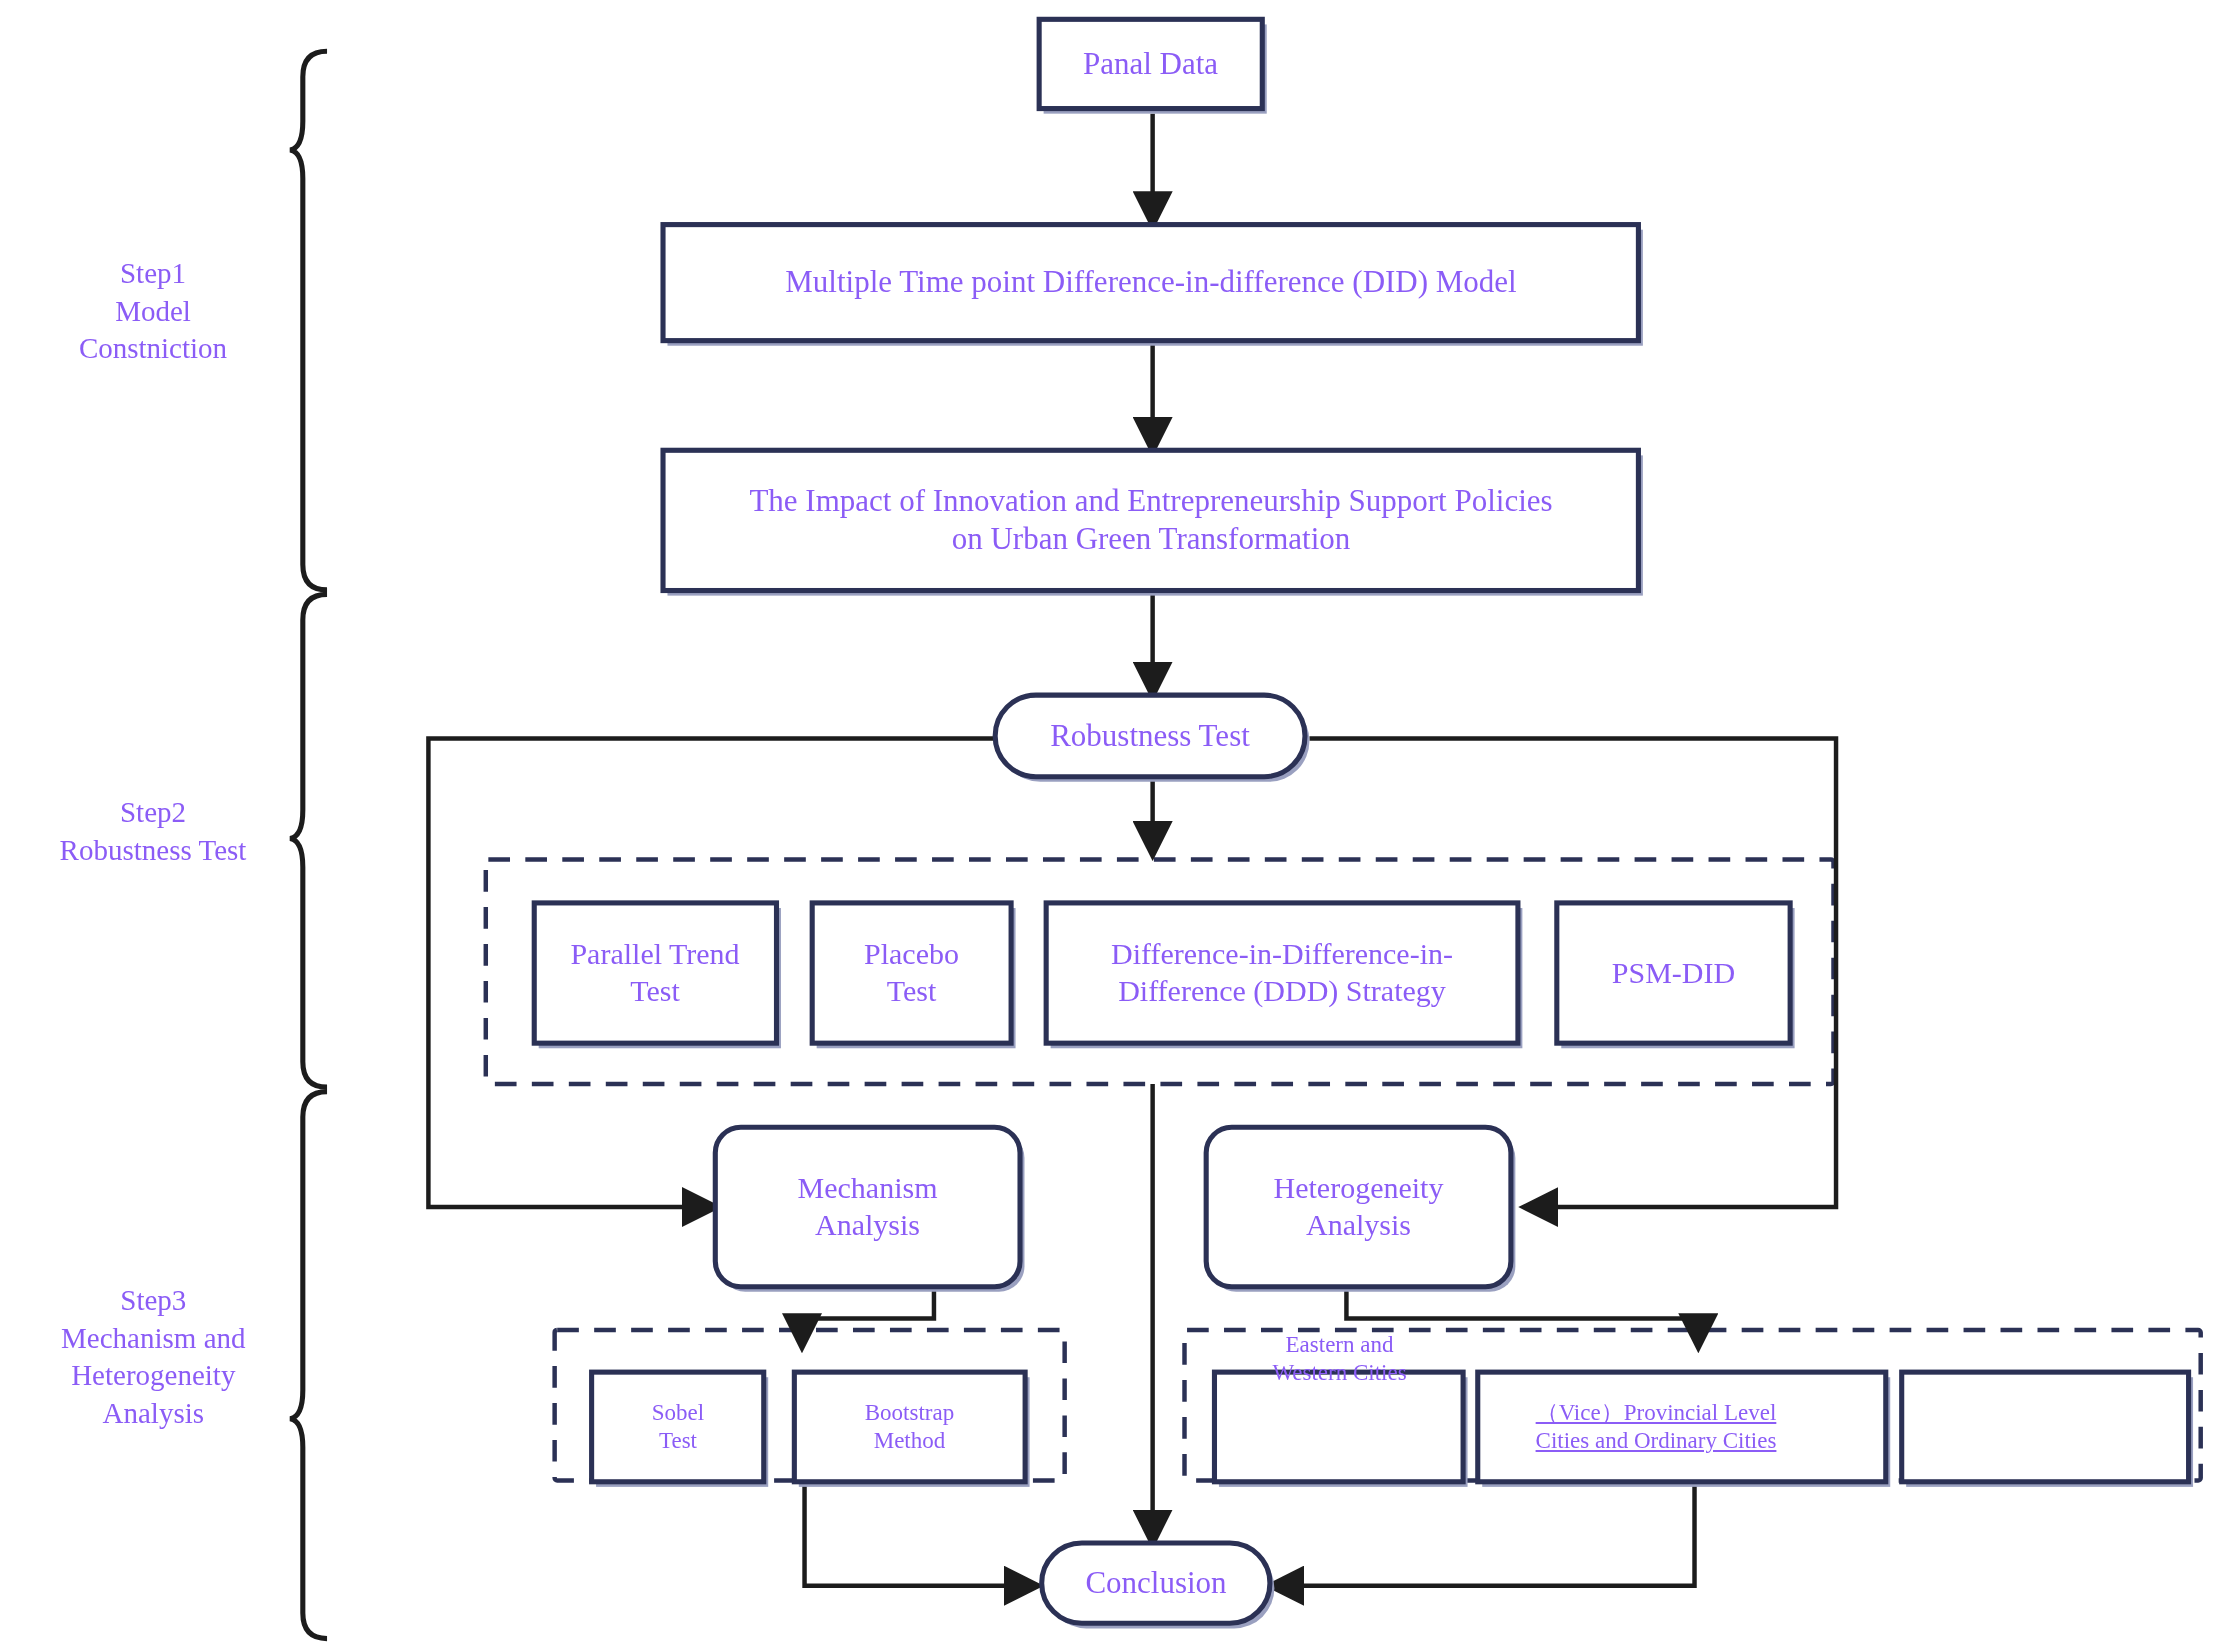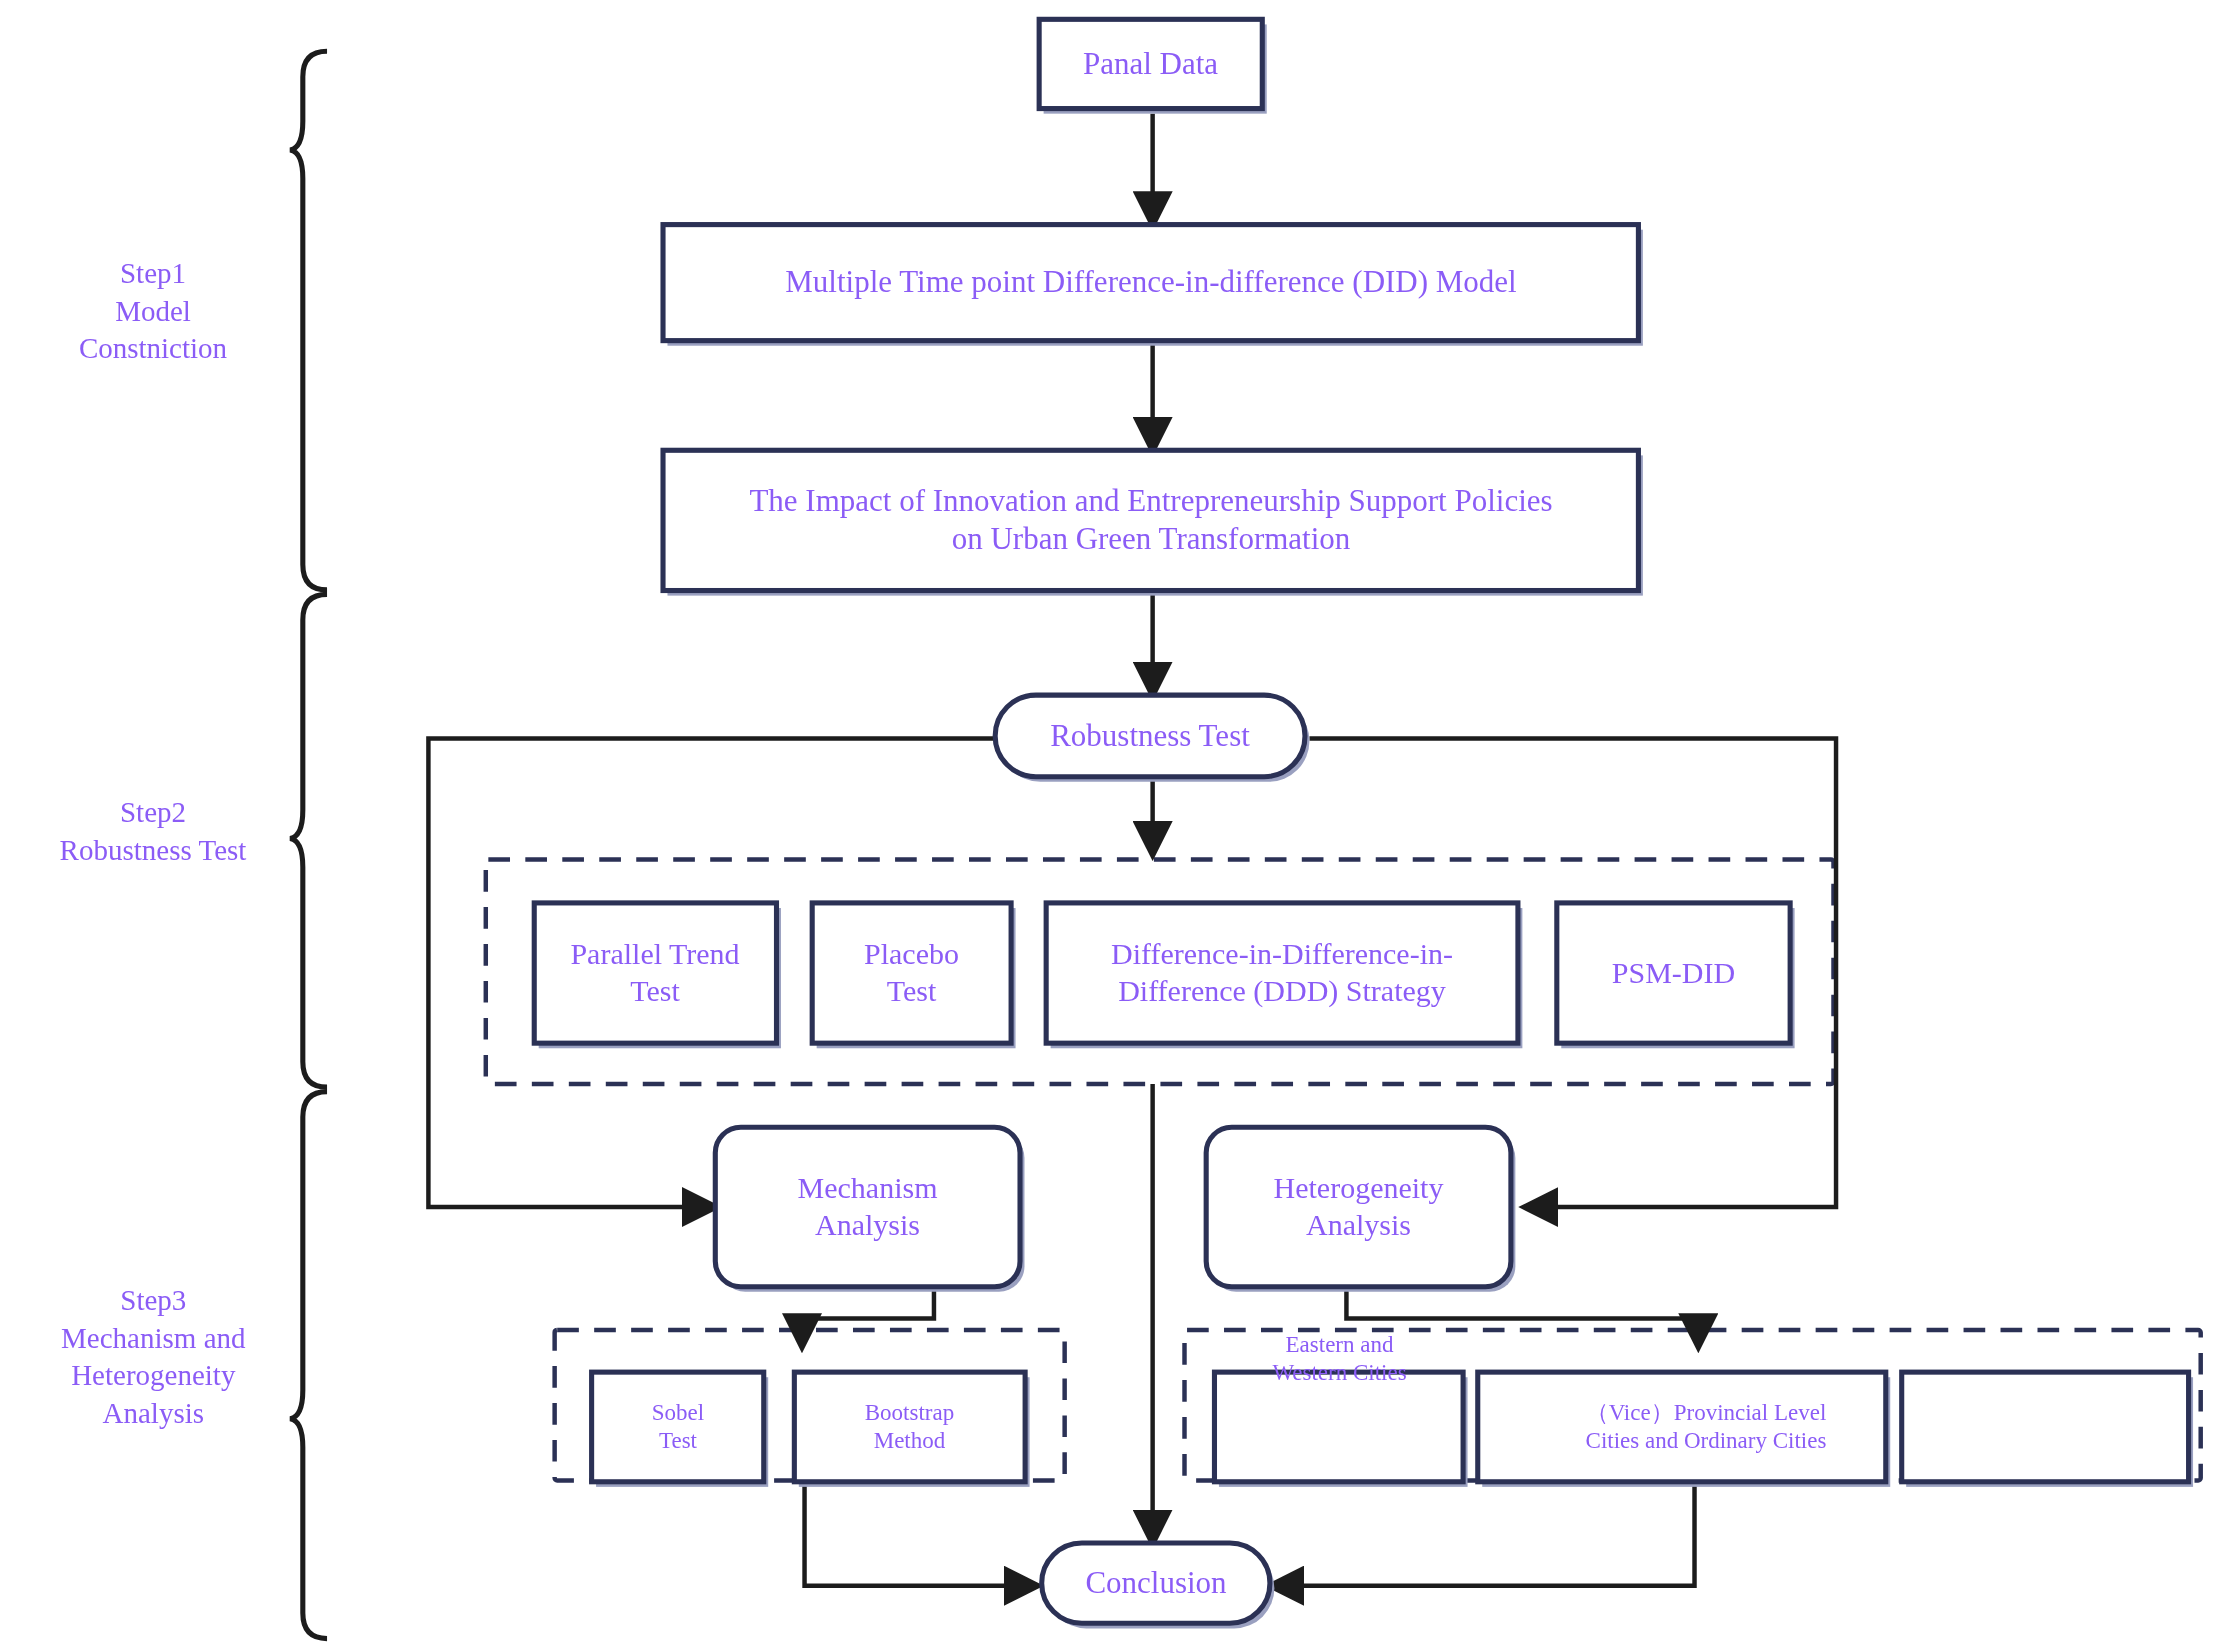--- a/index.html
+++ b/index.html
@@ -191,20 +191,20 @@
 
   <div class="node-label t-md" style="left:592px;  top:1372px; width:172px; height:110px;">Sobel
 Test</div>
 
   <div class="node-label t-md" style="left:794px; top:1372px; width:231px; height:110px;">Bootstrap
 Method</div>
 
   <div class="node-label t-md" style="left:1215px; top:1304px; width:249px; height:110px;">Eastern and
 Western Cities</div>
 
-  <div class="node-label t-md" style="left:1507px; top:1372px; width:398px; height:110px;">（Vice）Provincial Level
+  <div class="node-label t-md" style="left:1457px; top:1372px; width:398px; height:110px;text-decoration:underline;">（Vice）Provincial Level
 Cities and Ordinary Cities</div>
 
 
   <div class="node-label t-xl" style="left:1042px; top:1543px; width:228px; height:80px;">Conclusion</div>
 
 </div>
 
 
 </body></html>

